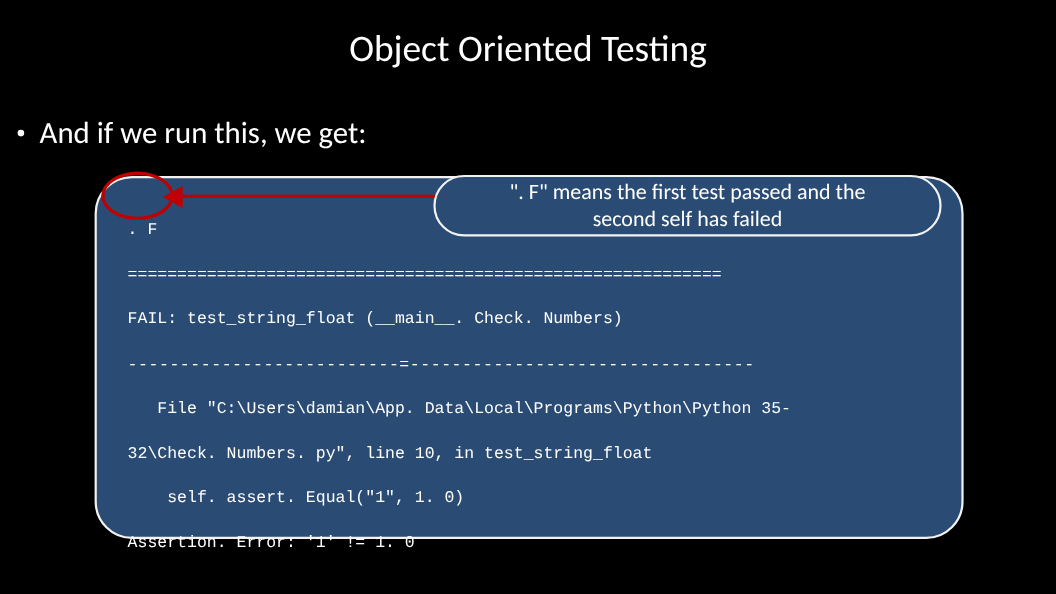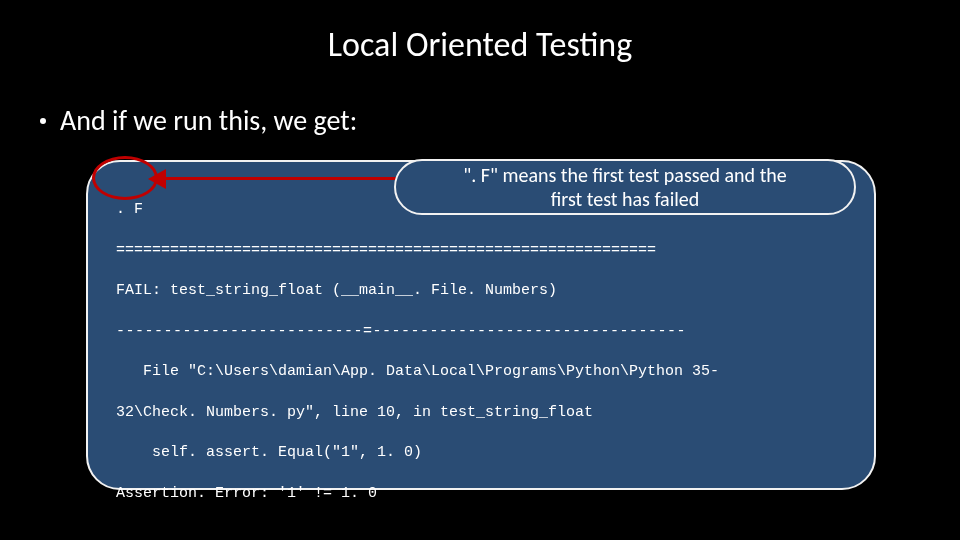--- a/index.html
+++ b/index.html
@@ -15,21 +15,21 @@
     .title {
       color: #fff;
       font-size: 34px;
       text-align: center;
       padding-top: 24px;
       font-weight: 400;
     }
     .bullet-line {
       color: #fff;
       font-size: 28px;
-      padding-left: 40px;
+      padding-left: 16px;
       padding-top: 38px;
     }
     .bullet-dot {
       display: inline-block;
       width: 6px;
       height: 6px;
       border-radius: 50%;
       background: #fff;
       vertical-align: middle;
       margin-right: 14px;
@@ -100,42 +100,42 @@
       justify-content: center;
       line-height: 1.2;
       z-index: 4;
     }
     .code-line { display: block; }
     .dash-sep { letter-spacing: 0.5px; }
   </style>
 </head>
 <body>
 
-<div class="title">Local Oriented Testing</div>
+<div class="title">Object Oriented Testing</div>
 
 <div class="bullet-line">
   <span class="bullet-dot"></span><span>And if we run this, we get:</span>
 </div>
 
 <div class="code-box">
 <span class="code-line">. F</span>
 <span class="code-line">============================================================</span>
-<span class="code-line">FAIL: test_string_float (__main__. File. Numbers)</span>
+<span class="code-line">FAIL: test_string_float (__main__. Check. Numbers)</span>
 <span class="code-line dash-sep">--------------------------=---------------------------------</span>
 <span class="code-line">   File "C:\Users\damian\App. Data\Local\Programs\Python\Python 35-</span>
 <span class="code-line">32\Check. Numbers. py", line 10, in test_string_float</span>
 <span class="code-line">    self. assert. Equal("1", 1. 0)</span>
 <span class="code-line">Assertion. Error: '1' != 1. 0</span>
 <span class="code-line"></span>
 
 
 <span class="code-line"></span>
 
 </div>
 
 <div class="ellipse"></div>
 <div class="arrow-line"></div>
 <div class="arrow-head"></div>
 
 <div class="callout">
   <div>". F" means the first test passed and the</div>
-  <div>first test has failed</div>
+  <div>second self has failed</div>
 </div>
 
 </body></html>

